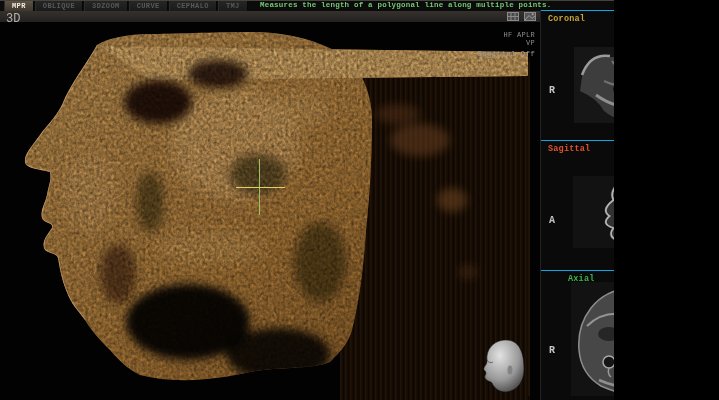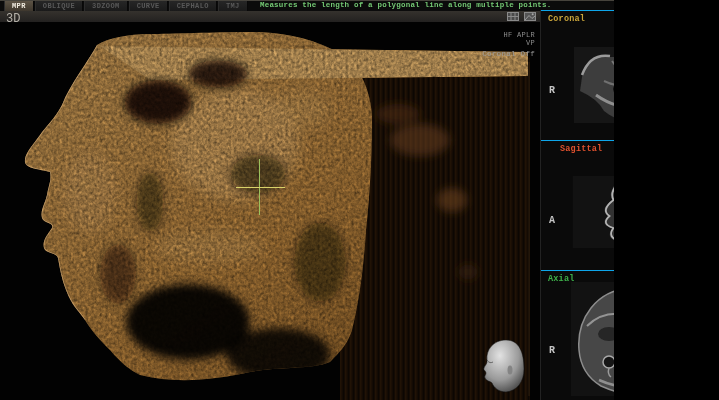--- a/index.html
+++ b/index.html
@@ -176,21 +176,21 @@
 
       <g>
         <line x1="259.5" y1="137" x2="259.5" y2="193" stroke="#9cc25e" stroke-width="1"></line>
         <line x1="236" y1="165.5" x2="285" y2="165.5" stroke="#d9d36a" stroke-width="1"></line>
       </g>
     </svg>
 
     <div class="hud">
       <div>HF APLR</div>
       <div>VP</div>
-      <div class="overlay-label">Coronal Off</div>
+      <div class="overlay-label">Sagittal Off</div>
     </div>
 
     <svg class="main-head" viewBox="0 0 48 58">
       <path d="M27,3 C14,3 7,13 8,23 C8.5,27 6,28 5,31 C4,33 7,34 7,36 C7,38 5,39 6,41
                C7,44 11,44 13,46 C15,51 20,55 27,55 C38,54 45,45 45,32 C45,15 40,3 27,3 Z" fill="url(#gHeadGray)" stroke="#151515" stroke-width="0.5"></path>
       <ellipse cx="31" cy="33" rx="2.5" ry="4.5" fill="#848484"></ellipse>
       <path d="M8,23 C10,26 12,26 14,25" stroke="#5a5a5a" stroke-width="1" fill="none"></path>
     </svg>
   </div>
 
@@ -223,21 +223,21 @@
         <path d="M8,1 V33 M8,1 H3 M8,9 H5 M8,17 H3 M8,25 H5 M8,33 H3" stroke="#8f8f8f" stroke-width="1" fill="none"></path>
       </svg>
       <div class="scale-label">4 cm</div>
       <svg class="head-mini" viewBox="0 0 13 14">
         <ellipse cx="6.5" cy="6" rx="5" ry="5.6" fill="url(#gMini)"></ellipse>
         <path d="M3,10.5 L4,13 L9,13 L10,10.5 Z" fill="#6f6f6f"></path>
       </svg>
     </div>
 
     <div class="panel">
-      <div class="panel-title" style="color: rgb(224, 81, 46); margin-left: 12px;">Sagittal</div>
+      <div class="panel-title" style="color: rgb(224, 81, 46);">Sagittal</div>
       <div class="panel-meta">
         <div>MPR</div>
         <div>TH : 1.0mm</div>
       </div>
       <svg class="panel-ct ct-sagittal" viewBox="0 0 115 72">
         <rect width="115" height="72" fill="#121212"></rect>
         <g filter="url(#ctSoft)">
           <path d="M48,2 Q34,16 40,24 Q26,34 36,40 Q26,48 40,52 Q32,62 46,66 L78,68 Q98,62 104,46 L106,10 Q80,2 48,2 Z" fill="#303030"></path>
           <path d="M50,3 Q36,15 41,24 Q28,34 37,40 Q28,48 41,52 Q34,61 47,65" stroke="#b3b3b3" stroke-width="1.8" fill="none"></path>
           <path d="M44,40 Q66,34 90,40" stroke="#969696" stroke-width="2.5" fill="none"></path>
@@ -254,21 +254,21 @@
       </svg>
       <div class="scale-label">4 cm</div>
       <svg class="head-mini" viewBox="0 0 13 14">
         <ellipse cx="6.5" cy="6" rx="5" ry="5.6" fill="url(#gMini)"></ellipse>
         <path d="M1.5,6 L0.5,7.5 L2,8.5 Z" fill="#b0b0b0"></path>
         <path d="M3,10.5 L4,13 L9,13 L10,10.5 Z" fill="#6f6f6f"></path>
       </svg>
     </div>
 
     <div class="panel">
-      <div class="panel-title" style="color: rgb(61, 176, 74);">Axial</div>
+      <div class="panel-title" style="color: rgb(61, 176, 74); margin-left: 20px;">Axial</div>
       <div class="panel-meta">
         <div>MPR</div>
         <div>TH : 1.0mm</div>
       </div>
       <svg class="panel-ct ct-axial" viewBox="0 0 118 114">
         <rect width="118" height="114" fill="#121212"></rect>
         <g filter="url(#ctSoft)">
           <path d="M59,6 Q84,8 98,26 Q112,44 110,68 Q108,92 88,104 Q70,112 59,112 Q48,112 30,104 Q10,92 8,68 Q6,44 20,26 Q34,8 59,6 Z" fill="#474747" stroke="#8d8d8d" stroke-width="1.5"></path>
           <path d="M59,6 L50,28 L68,28 Z" fill="#5d5d5d"></path>
           <rect x="54" y="10" width="10" height="56" fill="#757575"></rect>

